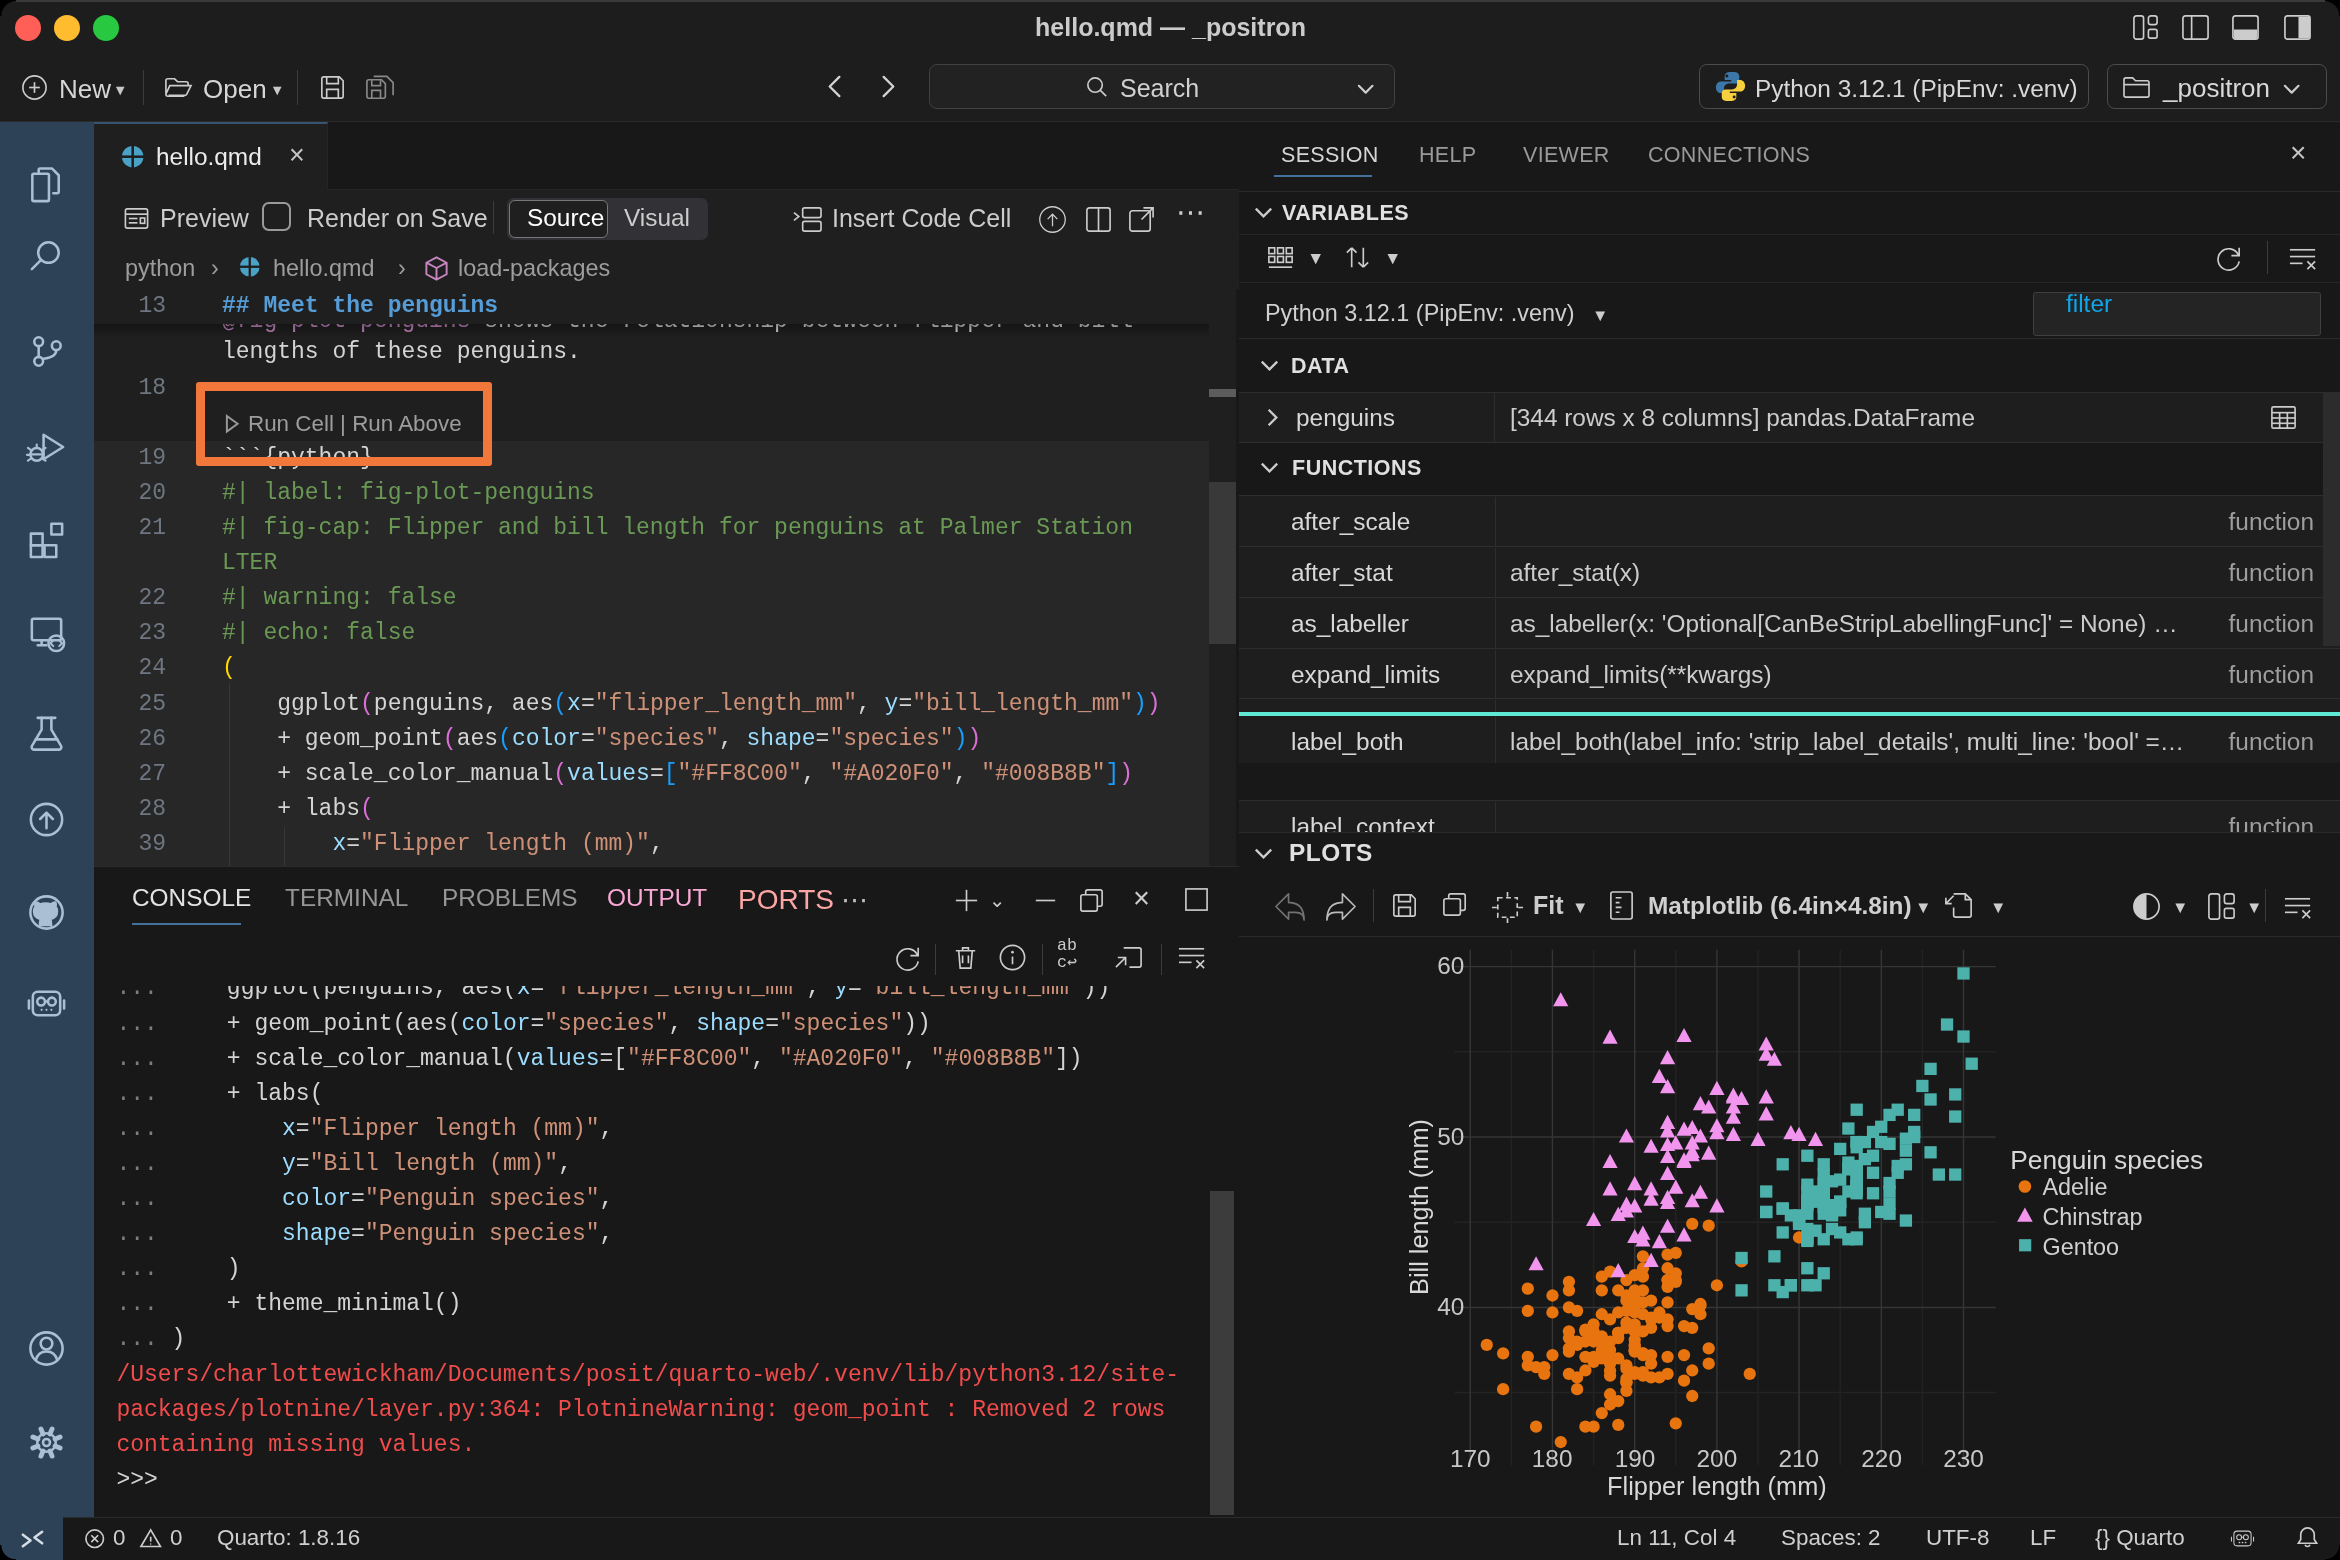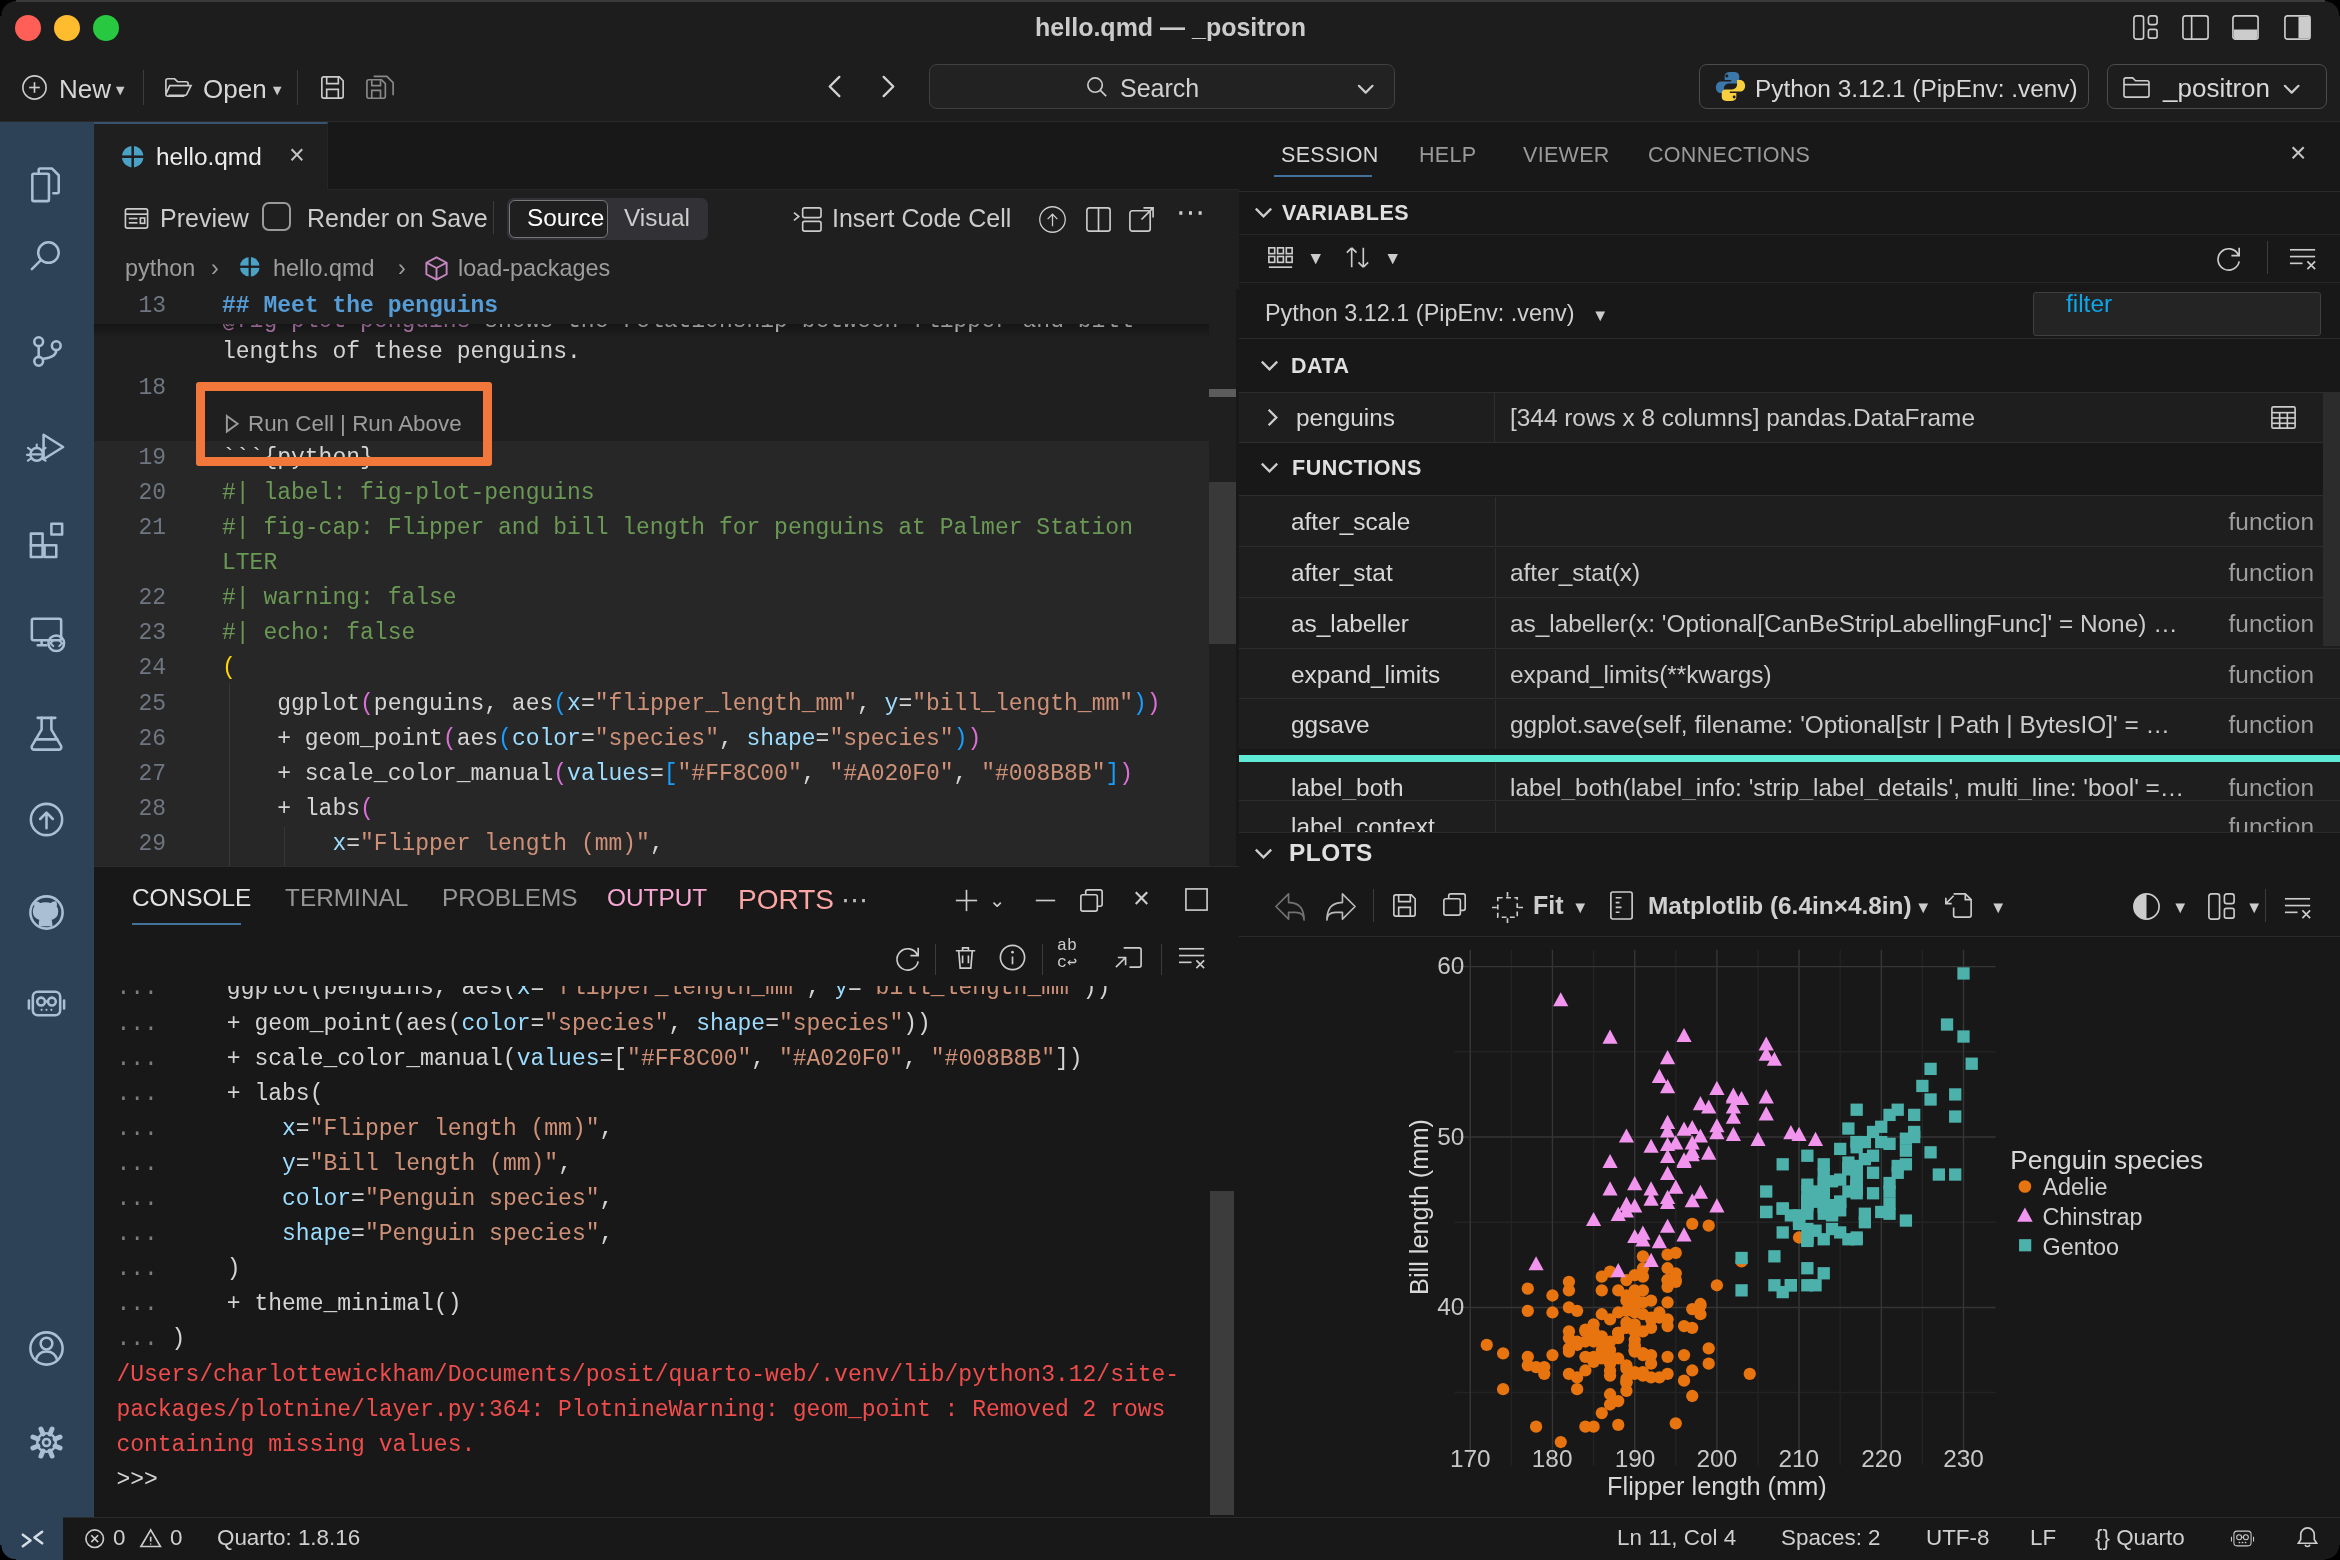--- a/index.html
+++ b/index.html
@@ -279,21 +279,21 @@
 <div class="abs mono" style="left:88px;top:651px;width:78px;text-align:right;color:#6e7681;">24</div>
 <div class="abs mono" style="left:222px;top:651px;"><span style="color:#ffd700">(</span></div>
 <div class="abs mono" style="left:88px;top:687px;width:78px;text-align:right;color:#6e7681;">25</div>
 <div class="abs mono" style="left:222px;top:687px;"><span style="color:#d4d4d4">    ggplot</span><span style="color:#da70d6">(</span><span style="color:#d4d4d4">penguins, aes</span><span style="color:#179fff">(</span><span style="color:#9cdcfe">x</span><span style="color:#d4d4d4">=</span><span style="color:#ce9178">"flipper_length_mm"</span><span style="color:#d4d4d4">, </span><span style="color:#9cdcfe">y</span><span style="color:#d4d4d4">=</span><span style="color:#ce9178">"bill_length_mm"</span><span style="color:#179fff">)</span><span style="color:#da70d6">)</span></div>
 <div class="abs mono" style="left:88px;top:722px;width:78px;text-align:right;color:#6e7681;">26</div>
 <div class="abs mono" style="left:222px;top:722px;"><span style="color:#d4d4d4">    + geom_point</span><span style="color:#da70d6">(</span><span style="color:#d4d4d4">aes</span><span style="color:#179fff">(</span><span style="color:#9cdcfe">color</span><span style="color:#d4d4d4">=</span><span style="color:#ce9178">"species"</span><span style="color:#d4d4d4">, </span><span style="color:#9cdcfe">shape</span><span style="color:#d4d4d4">=</span><span style="color:#ce9178">"species"</span><span style="color:#179fff">)</span><span style="color:#da70d6">)</span></div>
 <div class="abs mono" style="left:88px;top:757px;width:78px;text-align:right;color:#6e7681;">27</div>
 <div class="abs mono" style="left:222px;top:757px;"><span style="color:#d4d4d4">    + scale_color_manual</span><span style="color:#da70d6">(</span><span style="color:#9cdcfe">values</span><span style="color:#d4d4d4">=</span><span style="color:#179fff">[</span><span style="color:#ce9178">"#FF8C00"</span><span style="color:#d4d4d4">, </span><span style="color:#ce9178">"#A020F0"</span><span style="color:#d4d4d4">, </span><span style="color:#ce9178">"#008B8B"</span><span style="color:#179fff">]</span><span style="color:#da70d6">)</span></div>
 <div class="abs mono" style="left:88px;top:792px;width:78px;text-align:right;color:#6e7681;">28</div>
 <div class="abs mono" style="left:222px;top:792px;"><span style="color:#d4d4d4">    + labs</span><span style="color:#da70d6">(</span></div>
-<div class="abs mono" style="left:88px;top:827px;width:78px;text-align:right;color:#6e7681;">29</div>
+<div class="abs mono" style="left:88px;top:827px;width:78px;text-align:right;color:#6e7681;">39</div>
 <div class="abs mono" style="left:222px;top:827px;"><span style="color:#d4d4d4">        </span><span style="color:#9cdcfe">x</span><span style="color:#d4d4d4">=</span><span style="color:#ce9178">"Flipper length (mm)"</span><span style="color:#d4d4d4">,</span></div>
 <div class="abs" style="left:229px;top:683px;width:1px;height:183px;background:#373737;"></div>
 <div class="abs" style="left:284px;top:827px;width:1px;height:39px;background:#373737;"></div>
 <div class="abs" style="left:94px;top:289px;width:1116px;height:35px;background:#1f1f1f;"></div>
 <div class="abs" style="left:94px;top:324px;width:1116px;height:13.7px;background:linear-gradient(#00000055,transparent);"></div>
 <div class="abs mono" style="left:88px;top:289px;width:78px;text-align:right;color:#6e7681;">13</div>
 <div class="abs mono" style="left:222px;top:289px;"><span style="color:#569cd6"><b>## Meet the penguins</b></span></div>
 <div class="abs" style="left:196px;top:382px;width:296px;height:84px;border:9.8px solid #f1783a;border-radius:2.9px;"></div>
 <div class="abs" style="left:1209px;top:289px;width:27px;height:577px;background:#1f1f1f;"></div>
 <div class="abs" style="left:1209px;top:482px;width:27px;height:162px;background:#393939;"></div>
@@ -458,21 +458,21 @@
 <div class="abs" style="left:256px;top:1px;width:1px;height:51px;background:#2e2e2e;"></div>
 <div class="abs" style="left:271px;top:11.7px;color:#cccccc;font-size:24.4px;width:675px;overflow:hidden;white-space:nowrap;text-overflow:ellipsis;">expand_limits(**kwargs)</div>
 <div class="abs" style="left:899px;top:11.7px;width:176px;text-align:right;color:#9e9e9e;font-size:24.4px;">function</div>
 </div>
 <div class="abs" style="left:1239px;top:698px;width:1102px;height:51px;background:#1e1e1e;border-top:1px solid #2e2e2e;overflow:hidden;">
 <div class="abs" style="left:52px;top:11.7px;color:#d8d8d8;font-size:24.4px;">ggsave</div>
 <div class="abs" style="left:256px;top:1px;width:1px;height:51px;background:#2e2e2e;"></div>
 <div class="abs" style="left:271px;top:11.7px;color:#cccccc;font-size:24.4px;width:675px;overflow:hidden;white-space:nowrap;text-overflow:ellipsis;">ggplot.save(self, filename: 'Optional[str | Path | BytesIO]' = None, format:</div>
 <div class="abs" style="left:899px;top:11.7px;width:176px;text-align:right;color:#9e9e9e;font-size:24.4px;">function</div>
 </div>
-<div class="abs" style="left:1239px;top:755px;width:1102px;height:51px;background:#1e1e1e;border-top:7px solid #5eead4;overflow:hidden;">
+<div class="abs" style="left:1239px;top:712px;width:1102px;height:51px;background:#1e1e1e;border-top:4px solid #5eead4;overflow:hidden;">
 <div class="abs" style="left:52px;top:11.7px;color:#d8d8d8;font-size:24.4px;">label_both</div>
 <div class="abs" style="left:256px;top:1px;width:1px;height:51px;background:#2e2e2e;"></div>
 <div class="abs" style="left:271px;top:11.7px;color:#cccccc;font-size:24.4px;width:675px;overflow:hidden;white-space:nowrap;text-overflow:ellipsis;">label_both(label_info: 'strip_label_details', multi_line: 'bool' = True)</div>
 <div class="abs" style="left:899px;top:11.7px;width:176px;text-align:right;color:#9e9e9e;font-size:24.4px;">function</div>
 </div>
 <div class="abs" style="left:1239px;top:800px;width:1102px;height:44px;background:#1e1e1e;border-top:1px solid #2e2e2e;overflow:hidden;">
 <div class="abs" style="left:52px;top:11.7px;color:#d8d8d8;font-size:24.4px;">label_context</div>
 <div class="abs" style="left:256px;top:1px;width:1px;height:44px;background:#2e2e2e;"></div>
 <div class="abs" style="left:899px;top:11.7px;width:176px;text-align:right;color:#9e9e9e;font-size:24.4px;">function</div>
 </div>

